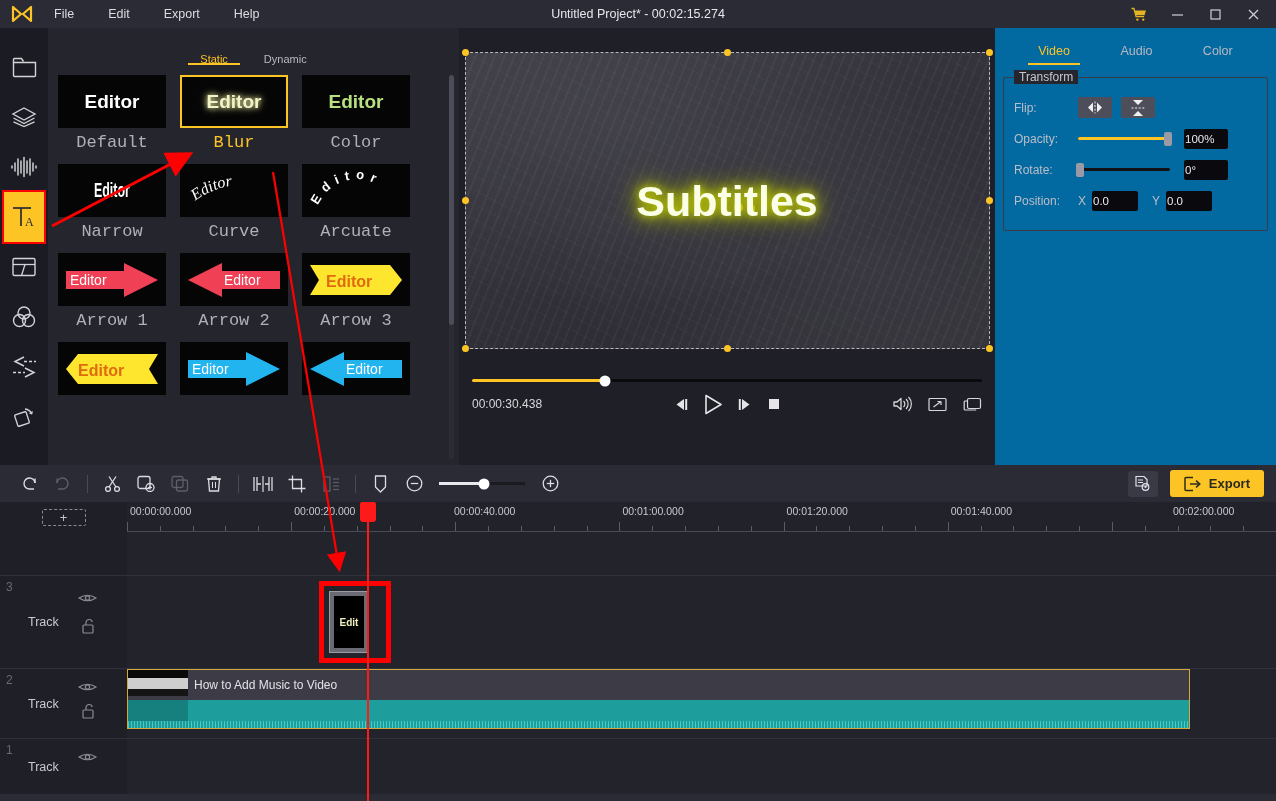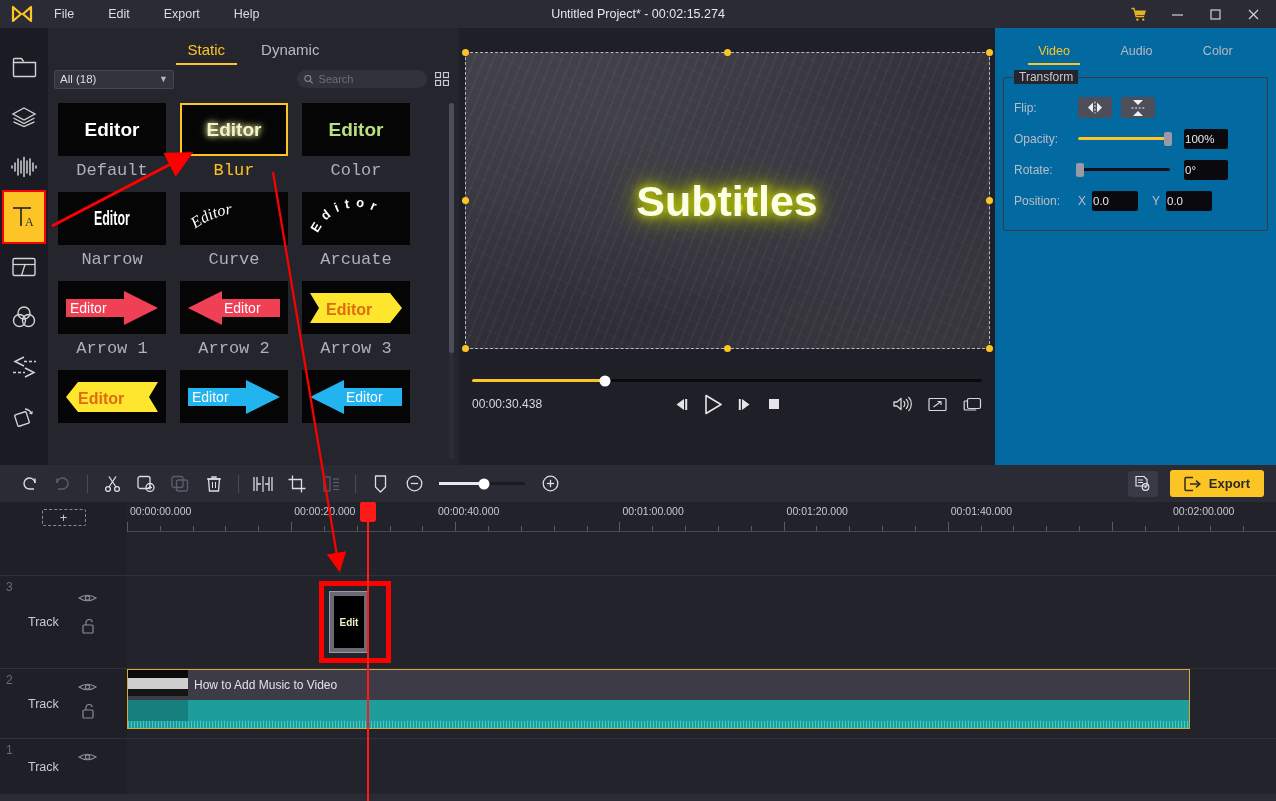--- a/index.html
+++ b/index.html
@@ -46,21 +46,21 @@
   }
   .rail-btn.active { background:#fdc425; color:#2a2a33; }
   .rail-btn.active::after {
     content:""; position:absolute; left:-2px; top:-2px; right:-2px; bottom:-2px;
     border:2px solid #ff0000;
   }
 
   
   .presets { width:411px; background:#25252e; display:flex; flex-direction:column; flex:0 0 411px; position:relative;}
   .ptabs { height:37px; display:flex; align-items:flex-end; justify-content:center; gap:36px; background:#25252e;}
-  .ptab { padding-bottom:7px; font-size:15px; color:#b9b9c2; position:relative; }
+  .ptab { font-size:11px; color:#b9b9c2; position:relative; }
   .ptab.active { color:#fdc425; }
   .ptab.active::after {
     content:""; position:absolute; left:-12px; right:-12px; bottom:0; height:2px; background:#fdc425;
   }
   .pfilter { height:28px; display:flex; align-items:center; padding:0 8px 0 6px; gap:6px; background:#25252e;}
   .select {
     width:120px; height:19px; background:#34343f; border:1px solid #46464f; border-radius:2px;
     display:flex; align-items:center; padding:0 5px; font-size:11.5px; color:#ddd;
   }
   .select .chev { margin-left:auto; font-size:9px; color:#b5b5bd; }
@@ -359,41 +359,20 @@
             <path d="M22 6 l-1 3.5 l-3.3 -1.2 z" fill="currentColor"></path>
           </svg>
       </div>
     </div>
 
     <div class="presets">
       <div class="ptabs">
         <div class="ptab active">Static</div>
         <div class="ptab">Dynamic</div>
       </div>
-      <div class="pfilter">
-        <div class="select">
-          <span>All (18)</span>
-          <span class="chev">▼</span>
-        </div>
-        <div class="searchbox">
-          <svg width="11" height="11" viewBox="0 0 11 11">
-              <circle cx="4.4" cy="4.4" r="3.4" fill="none" stroke="#8a8a95" stroke-width="1.2"></circle>
-              <line x1="7" y1="7" x2="10" y2="10" stroke="#8a8a95" stroke-width="1.3"></line>
-            </svg>
-          <input placeholder="Search" style="">
-        </div>
-        <div class="grid-icon">
-          <svg width="14" height="14" viewBox="0 0 14 14">
-              <rect x="0.5" y="0.5" width="5" height="5" fill="none" stroke="#c9c9d1" stroke-width="1.2"></rect>
-              <rect x="8.5" y="0.5" width="5" height="5" fill="none" stroke="#c9c9d1" stroke-width="1.2"></rect>
-              <rect x="0.5" y="8.5" width="5" height="5" fill="none" stroke="#c9c9d1" stroke-width="1.2"></rect>
-              <rect x="8.5" y="8.5" width="5" height="5" fill="none" stroke="#c9c9d1" stroke-width="1.2"></rect>
-            </svg>
-        </div>
-      </div>
 
       <div class="pgrid">
 
         <div class="pcell">
           <div class="pthumb">
               <span class="etxt w">Editor</span>
             </div>
           <div class="plabel">Default</div>
         </div>
 
@@ -753,21 +732,21 @@
   </div>
 
   <div class="timeline">
     <div class="ruler-row">
       <div class="ruler-head">
         <div class="addbtn">+</div>
       </div>
       <div class="ruler" id="ruler">
           <div class="rlabel" style="left: 3px;">00:00:00.000</div>
           <div class="rlabel" style="left: 167.143px;">00:00:20.000</div>
-          <div class="rlabel" style="left: 311px;">00:00:40.000</div>
+          <div class="rlabel" style="left: 327px;">00:00:40.000</div>
           <div class="rlabel" style="left: 495.429px;">00:01:00.000</div>
           <div class="rlabel" style="left: 659.571px;">00:01:20.000</div>
           <div class="rlabel" style="left: 823.714px;">00:01:40.000</div>
           <div class="rlabel" style="left: 1046px;">00:02:00.000</div>
           <div class="rtick" style="left: 0px; height: 9px;"></div>
           <div class="rtick" style="left: 32.8286px; height: 5px;"></div>
           <div class="rtick" style="left: 65.6571px; height: 5px;"></div>
           <div class="rtick" style="left: 98.4857px; height: 5px;"></div>
           <div class="rtick" style="left: 131.314px; height: 5px;"></div>
           <div class="rtick" style="left: 164.143px; height: 9px;"></div>

